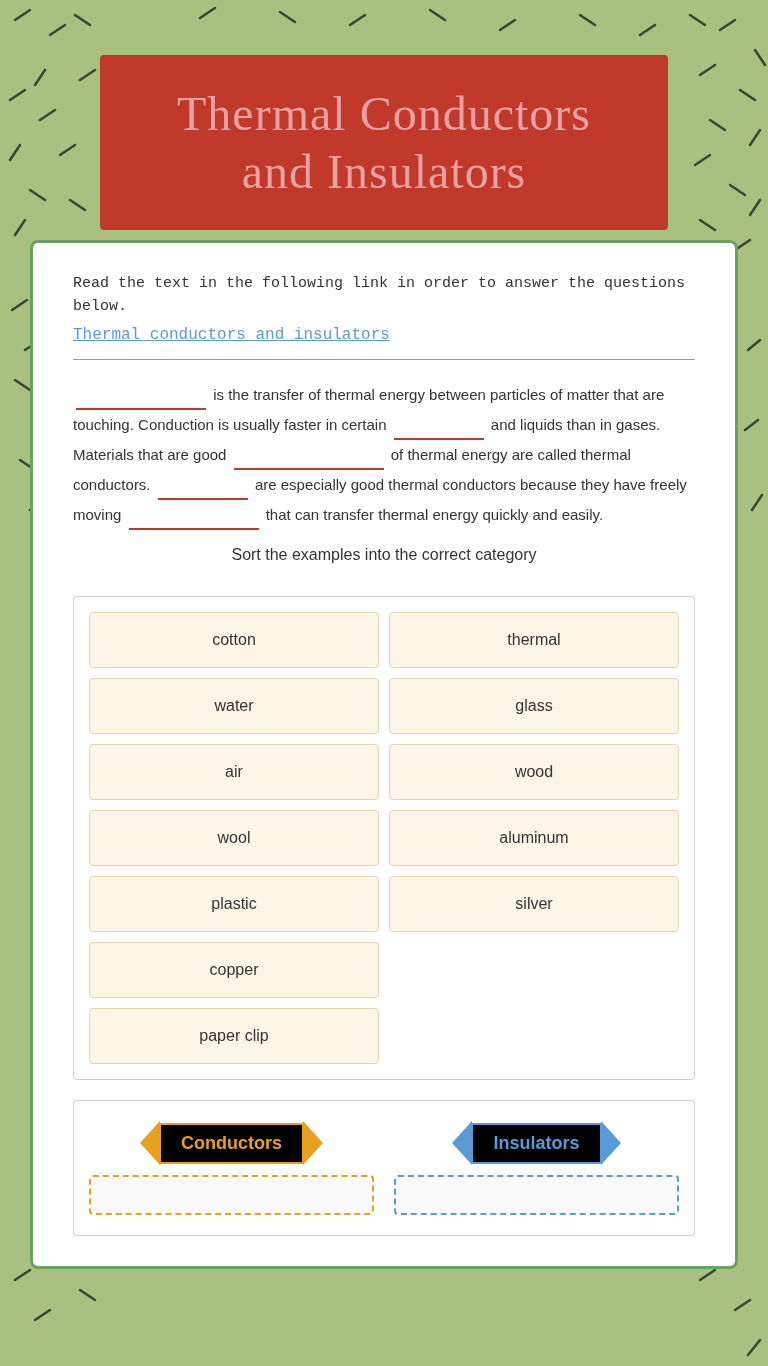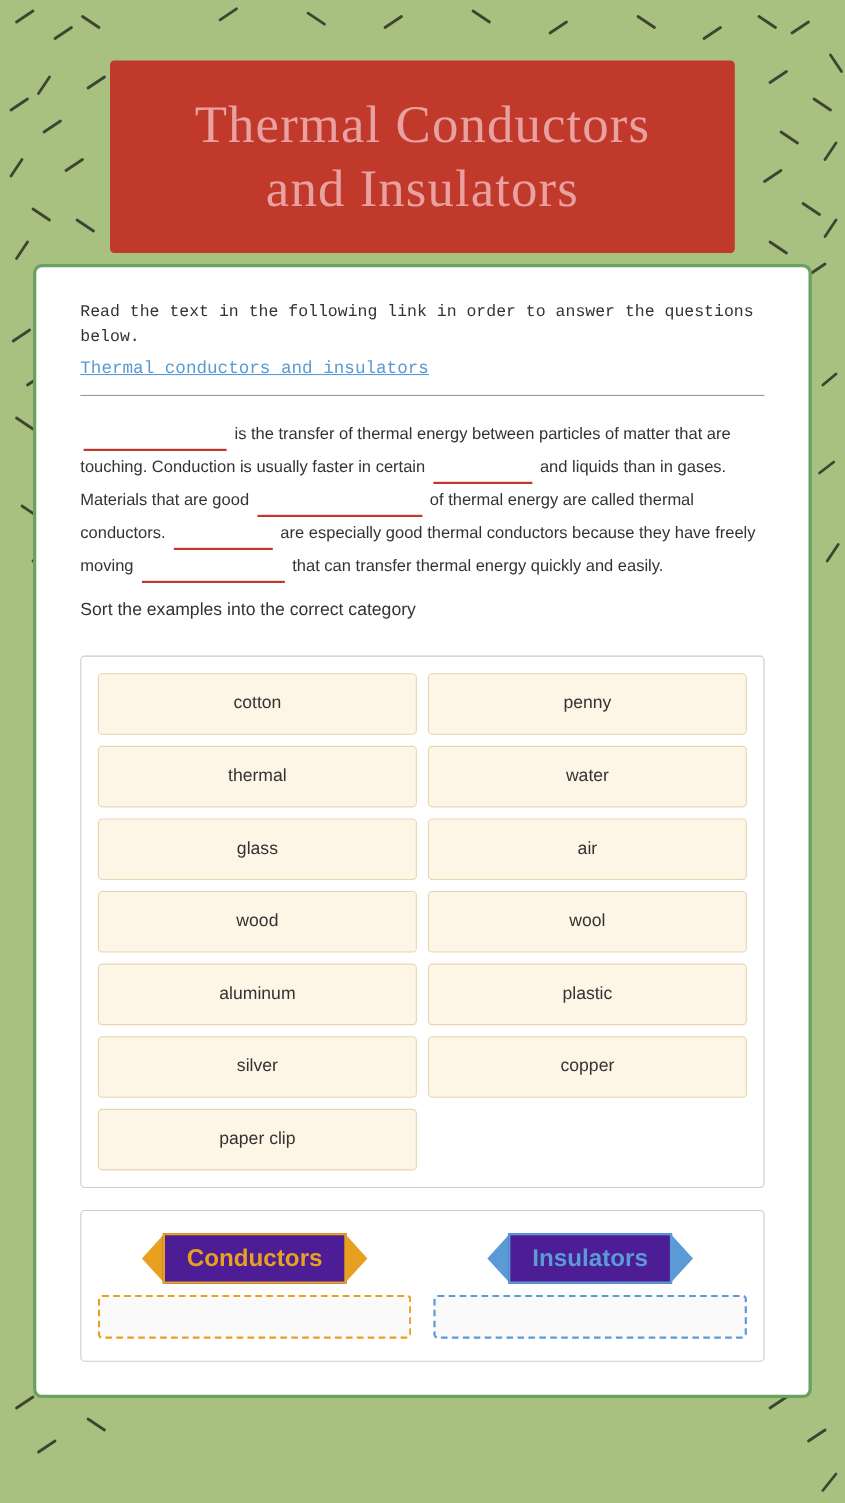--- a/index.html
+++ b/index.html
@@ -117,20 +117,21 @@
     .blank-long {
       width: 150px;
     }
 
     
     .sort-instruction {
       font-size: 16px;
       color: #333;
       font-family: Arial, sans-serif;
       margin-bottom: 15px;
+      text-align: center;
     }
 
     .sort-grid-container {
       border: 1px solid #ccc;
       border-radius: 4px;
       padding: 15px;
       background: #fff;
       margin-top: 32px;
     }
 
@@ -196,24 +197,24 @@
     .category-arrow-right {
       width: 0;
       height: 0;
       border-top: 22px solid transparent;
       border-bottom: 22px solid transparent;
       border-left: 20px solid #e8a020;
       margin-left: -1px;
     }
 
     .category-label-box {
-      background: #4c1d95;
+      background: #000000;
       border: 2px solid #e8a020;
       padding: 8px 20px;
-      font-size: 22px;
+      font-size: 18px;
       font-family: Arial, sans-serif;
       color: #e8a020;
       font-weight: bold;
       white-space: nowrap;
     }
 
     .category-box-insulators .category-arrow-left {
       border-right-color: #5b9bd5;
     }
     .category-box-insulators .category-arrow-right {
@@ -332,21 +333,20 @@
       are especially good thermal conductors because they have freely moving
       <span class="blank blank-medium"></span>
       that can transfer thermal energy quickly and easily.
     </div>
 
     <p class="sort-instruction">Sort the examples into the correct category</p>
 
     <div class="sort-grid-container">
       <div class="sort-grid">
         <div class="sort-item">cotton</div>
-        <div class="sort-item">penny</div>
         <div class="sort-item">thermal</div>
         <div class="sort-item">water</div>
         <div class="sort-item">glass</div>
         <div class="sort-item">air</div>
         <div class="sort-item">wood</div>
         <div class="sort-item">wool</div>
         <div class="sort-item">aluminum</div>
         <div class="sort-item">plastic</div>
         <div class="sort-item">silver</div>
         <div class="sort-item">copper</div>

